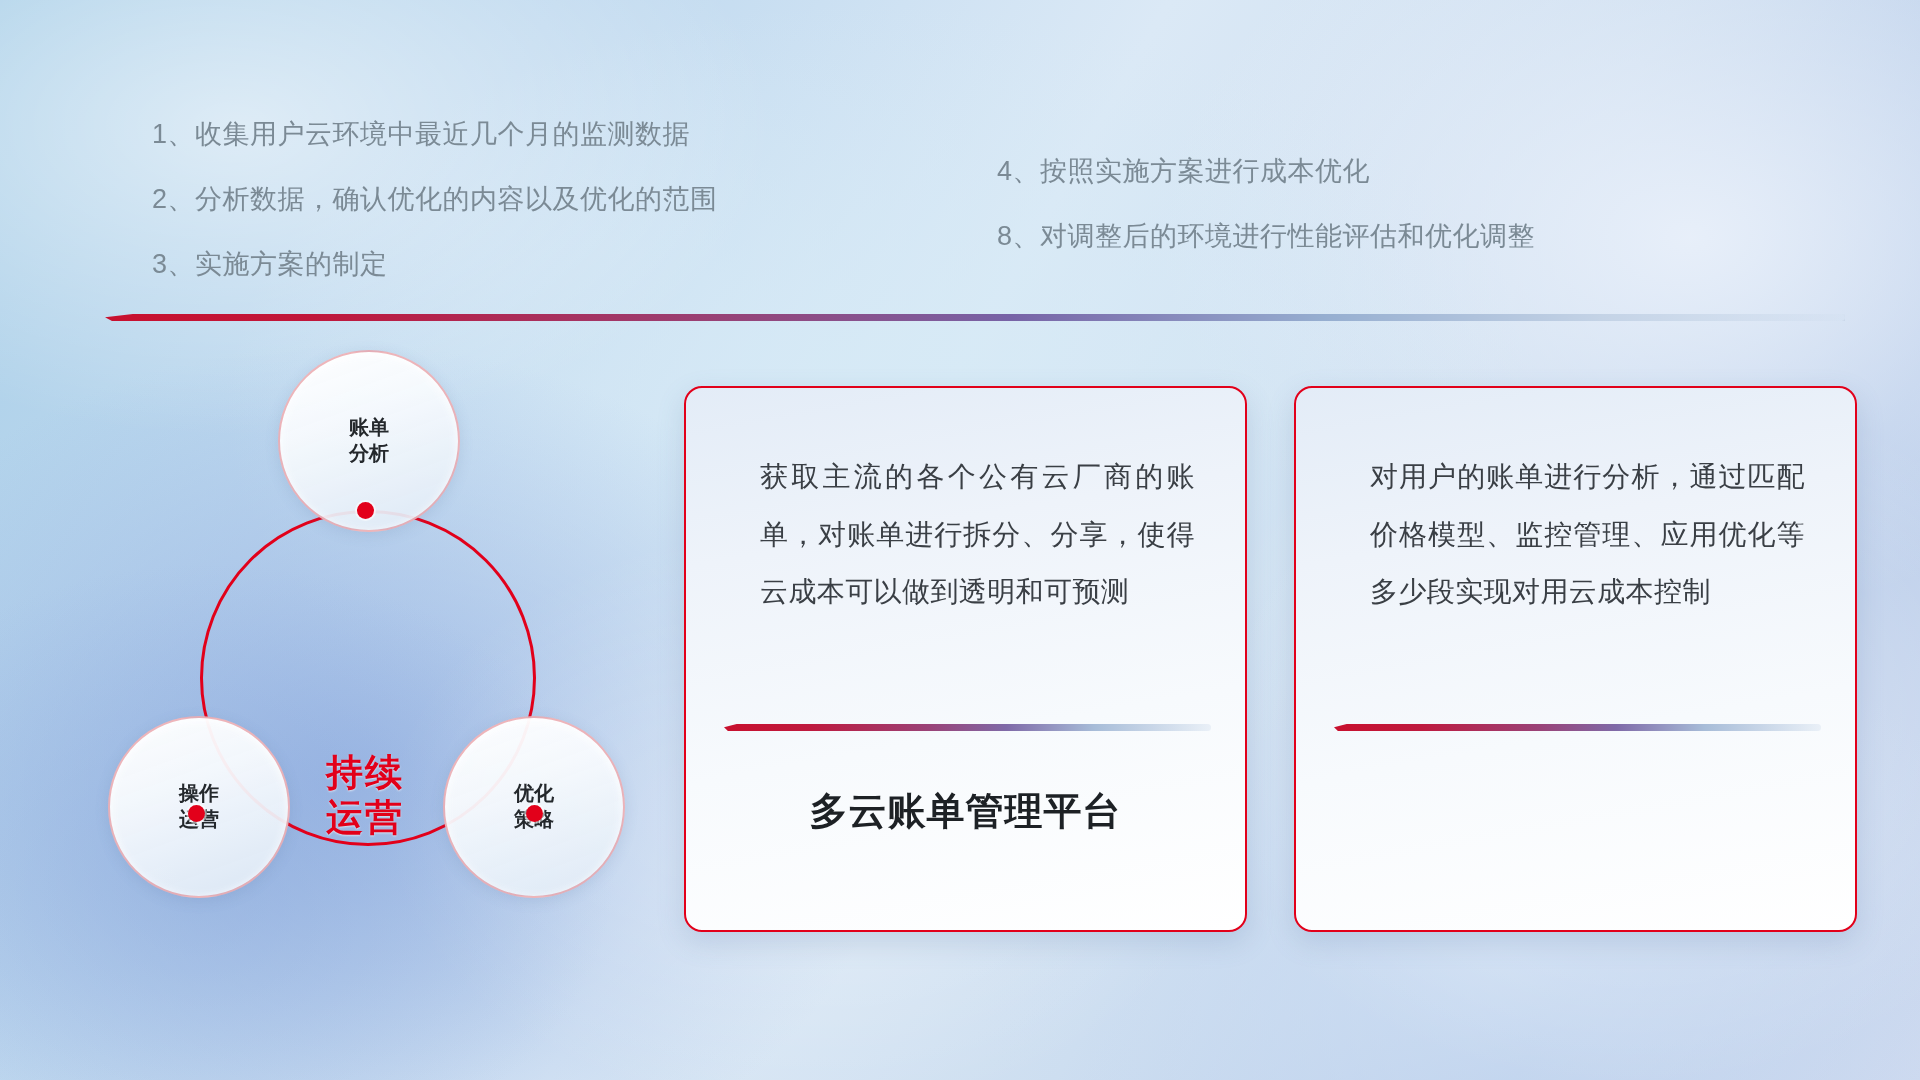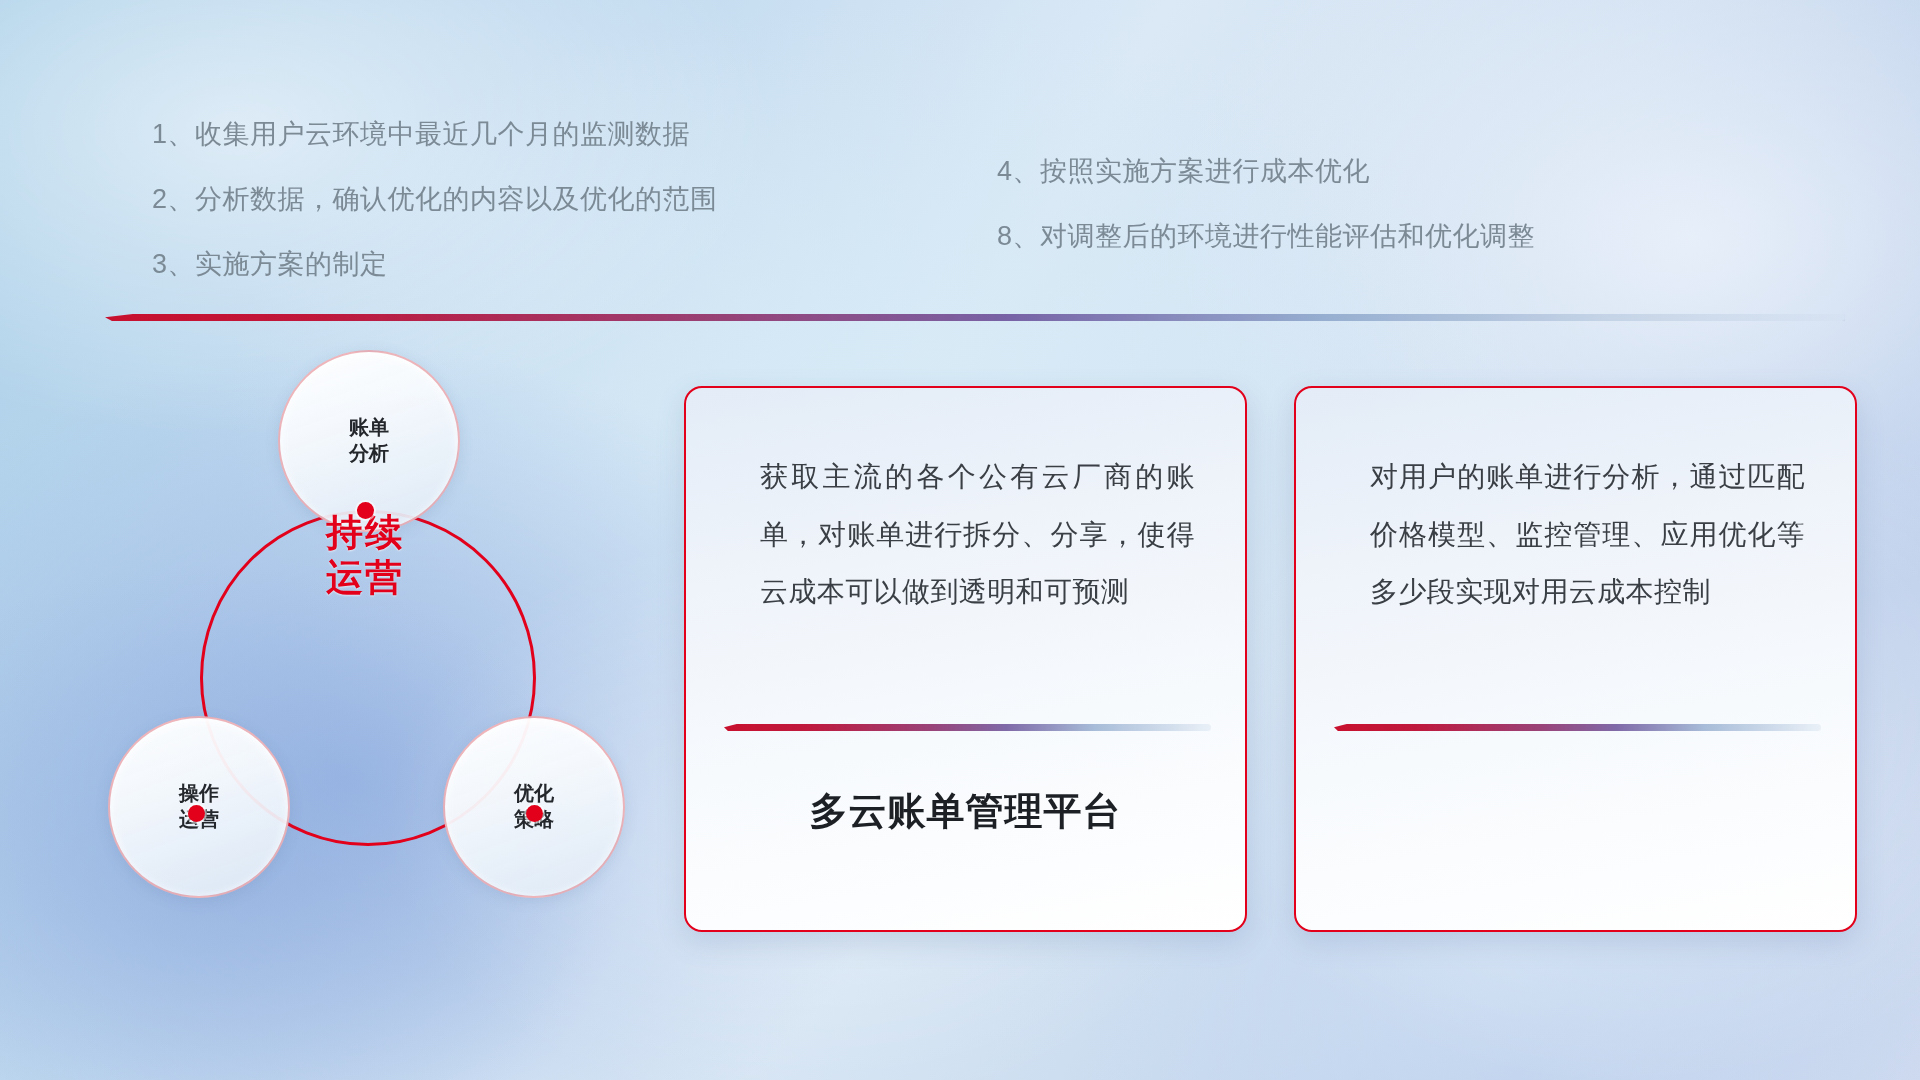--- a/index.html
+++ b/index.html
@@ -119,21 +119,21 @@
     border: 3px solid #e2001a;
     z-index: 2;
   }
   #ring-label {
     position: absolute;
     left: 105px;
     top: 160px;
     width: 330px;
     height: 330px;
     display: flex;
-    align-items: flex-start;
+    align-items: flex-end;
     justify-content: center;
     text-align: center;
     color: #e2001a;
     font-size: 37px;
     font-weight: bold;
     line-height: 1.22;
     letter-spacing: 2px;
     z-index: 4;
     text-shadow: 0 1px 2px rgba(255,255,255,0.6);
   }

